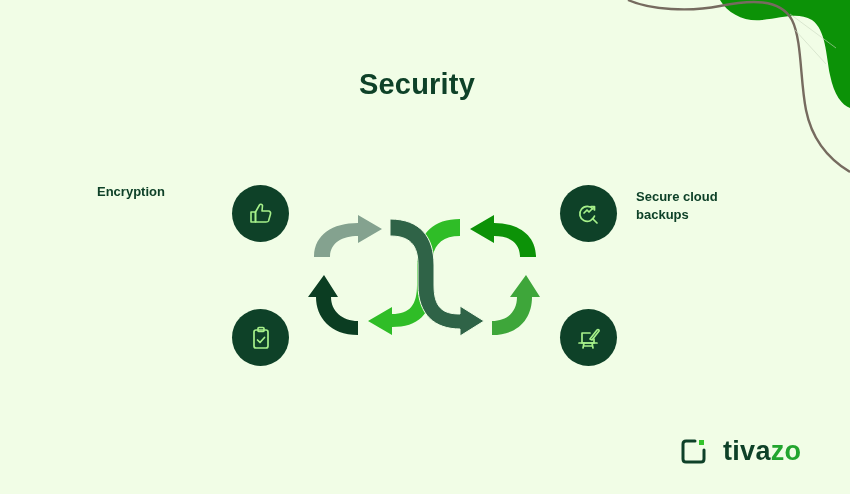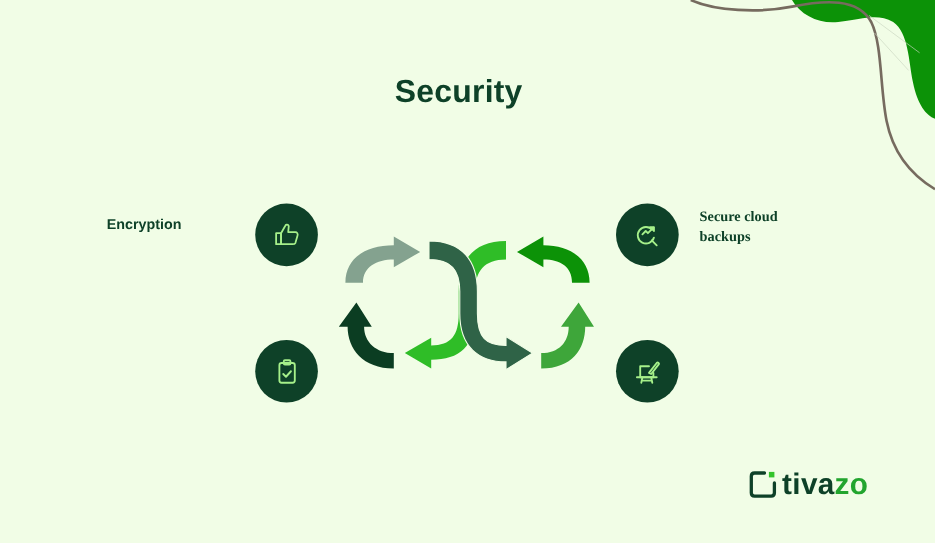--- a/index.html
+++ b/index.html
@@ -20,41 +20,41 @@
       position: absolute; font-size: 13px; font-weight: 700;
       color: #0e4128; line-height: 18px;
     }
     .circle {
       position: absolute; width: 57px; height: 57px; border-radius: 50%;
       background: #0e4128; display: flex; align-items: center; justify-content: center;
     }
     .circle svg { width: 28px; height: 28px; }
     .cycle { position: absolute; left: 300px; top: 205px; width: 250px; height: 140px; }
     .logo {
-      position: absolute; left: 680px; top: 425px; display: flex; align-items: center; gap: 4px;
+      position: absolute; left: 680px; top: 436px; display: flex; align-items: center; gap: 16px;
     }
     .logo-text { font-size: 27px; font-weight: 700; color: #0e4128; letter-spacing: 0.3px; line-height: 30px; }
     .logo-text .accent { color: #22a52e; }
   </style>
 </head>
 <body>
 
 <div class="canvas">
 
   <svg class="deco" viewBox="0 0 850 494">
     <path d="M720 0 C 728 14, 745 22, 762 20 C 785 17, 798 12, 812 20 C 826 30, 826 55, 830 75 C 834 95, 842 105, 850 108 L 850 0 Z" fill="#0c9207"></path>
     <path d="M628 0 C 650 10, 690 12, 720 6 C 750 0, 780 -2, 792 20 C 802 40, 800 80, 806 110 C 812 140, 830 160, 850 172" fill="none" stroke="#766b5f" stroke-width="2.4"></path>
     <path d="M790 14 L 836 48 M 795 30 L 826 64" stroke="#c9d6c0" stroke-width="0.6" fill="none"></path>
   </svg>
 
   <div class="title">Security</div>
 
-  <div class="label" style="left:97px; top:195px;">Encryption</div>
+  <div class="label" style="left:97px; top:183px;">Encryption</div>
 
-  <div class="label" style="left:636px; top:188px;font-family:Liberation Serif, serif;">
+  <div class="label" style="left:636px; top:188px;">
     <div>Secure cloud</div>
     <div>backups</div>
   </div>
 
   <div class="circle" style="left:232px; top:185px;">
     <svg viewBox="0 0 28 28" fill="none" stroke="#a6f08a" stroke-width="1.6" stroke-linejoin="round">
       <rect x="4" y="12" width="4.5" height="10"></rect>
       <path d="M8.5 12 L 12.5 5 C 13 4, 15 4, 15.5 5.5 L 15 11 L 21.5 11 C 23 11, 24 12.5, 23.5 14 L 21.5 21 C 21 22, 20 22, 19 22 L 8.5 22 Z"></path>
     </svg>
   </div>

